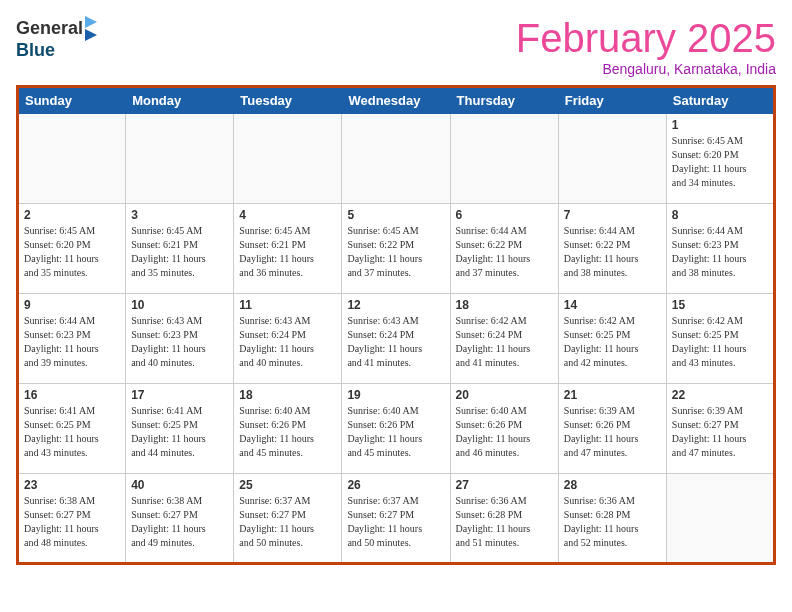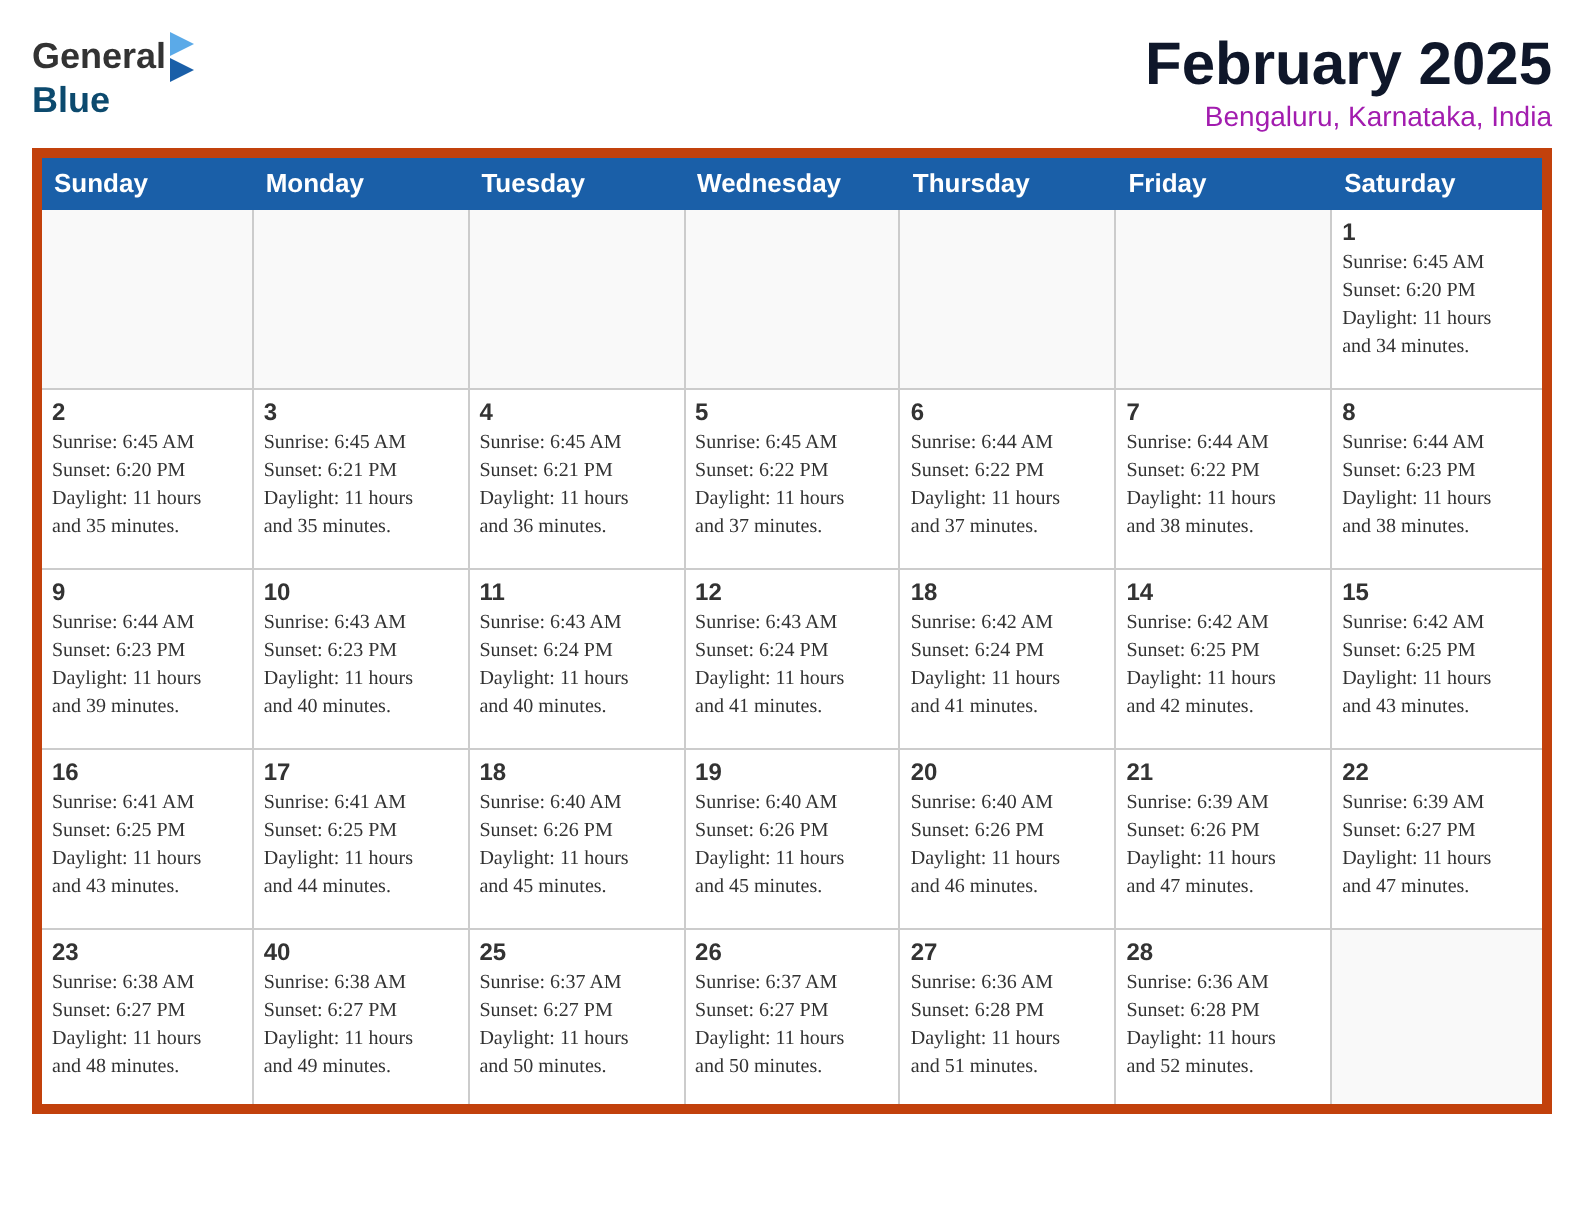--- a/index.html
+++ b/index.html
@@ -24,32 +24,32 @@
     .logo-text {
       font-size: 18px;
       font-weight: bold;
       color: #333;
       line-height: 1.1;
     }
     .title-block {
       text-align: right;
     }
     .month-title {
-      font-size: 30px;
-      font-weight: bold;
-      color: #0f172a;
+      font-size: 40px;
+      font-weight: normal;
+      color: #ec4899;
     }
     .location {
       font-size: 14px;
       color: #a21caf;
     }
     .calendar {
       width: 100%;
       border-collapse: collapse;
-      border: 5px solid #c2410c;
+      border: 3px solid #c2410c;
     }
     .calendar th {
       background: #1a5fa8;
       color: #fff;
       text-align: left;
       padding: 5px 6px;
       font-size: 13px;
       font-weight: bold;
       border: 1px solid #1a5fa8;
     }

